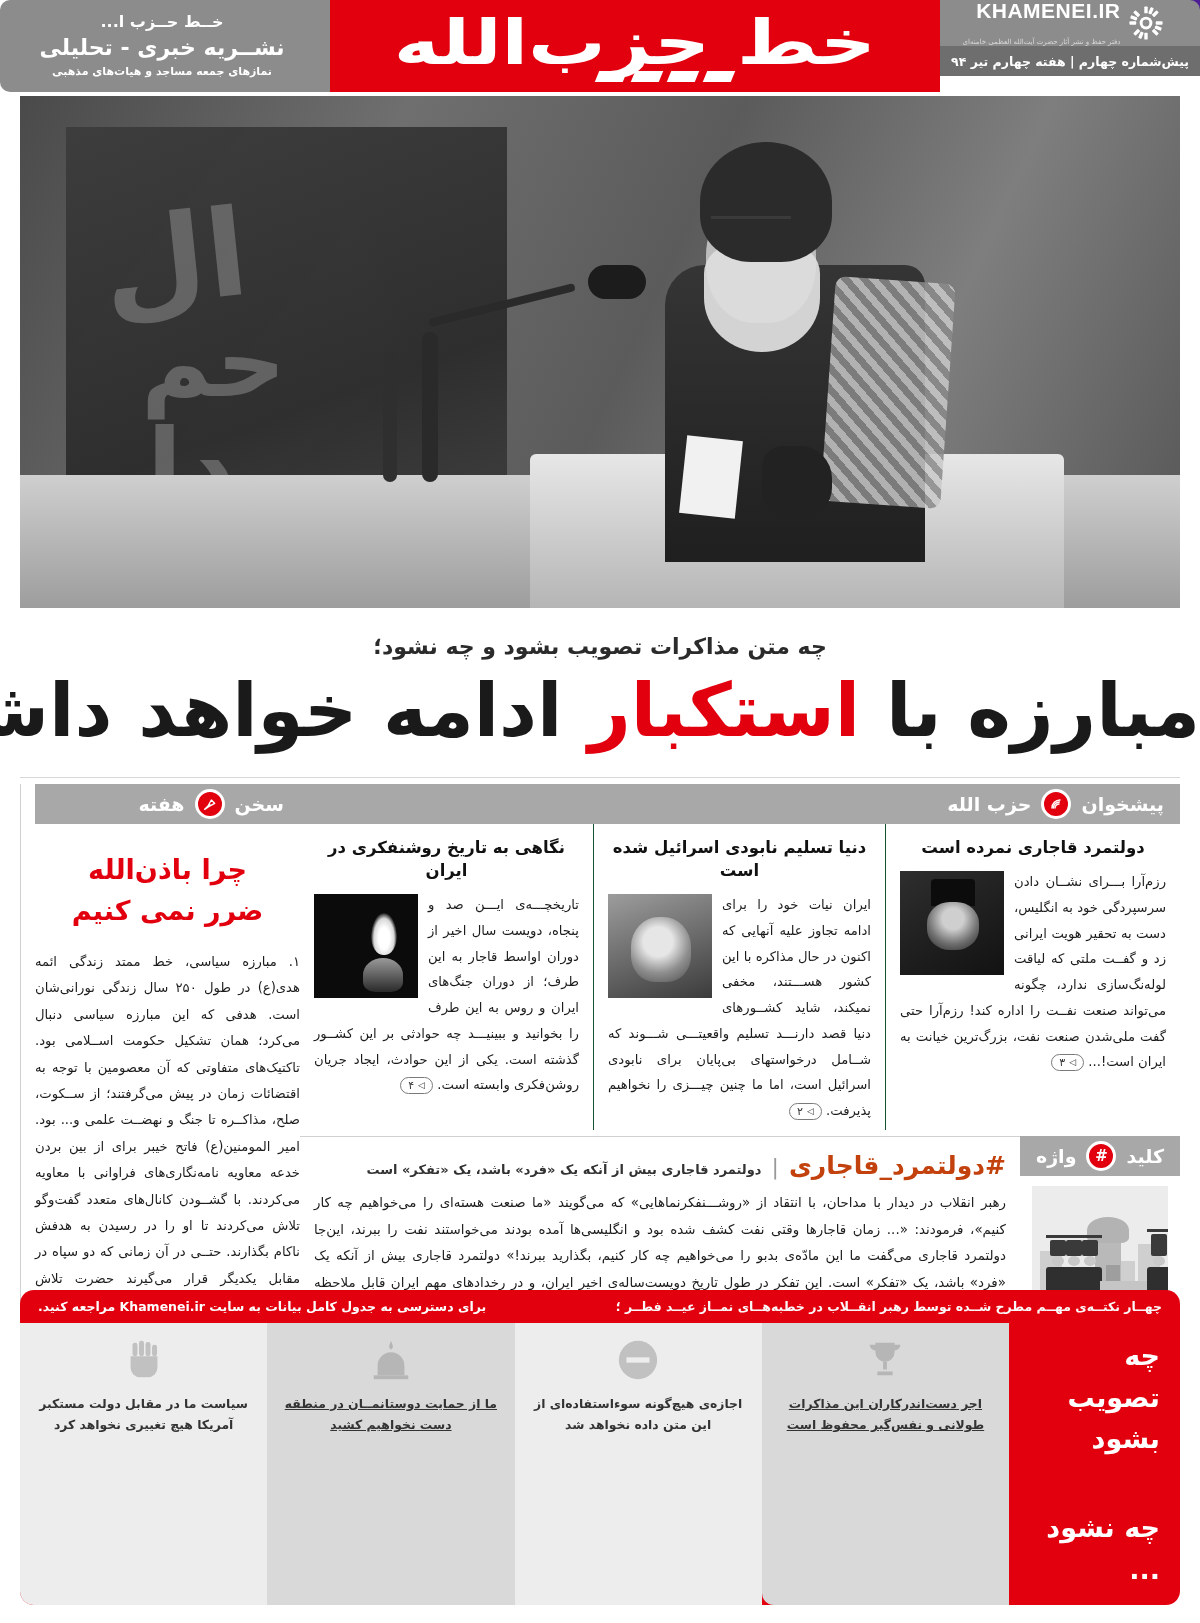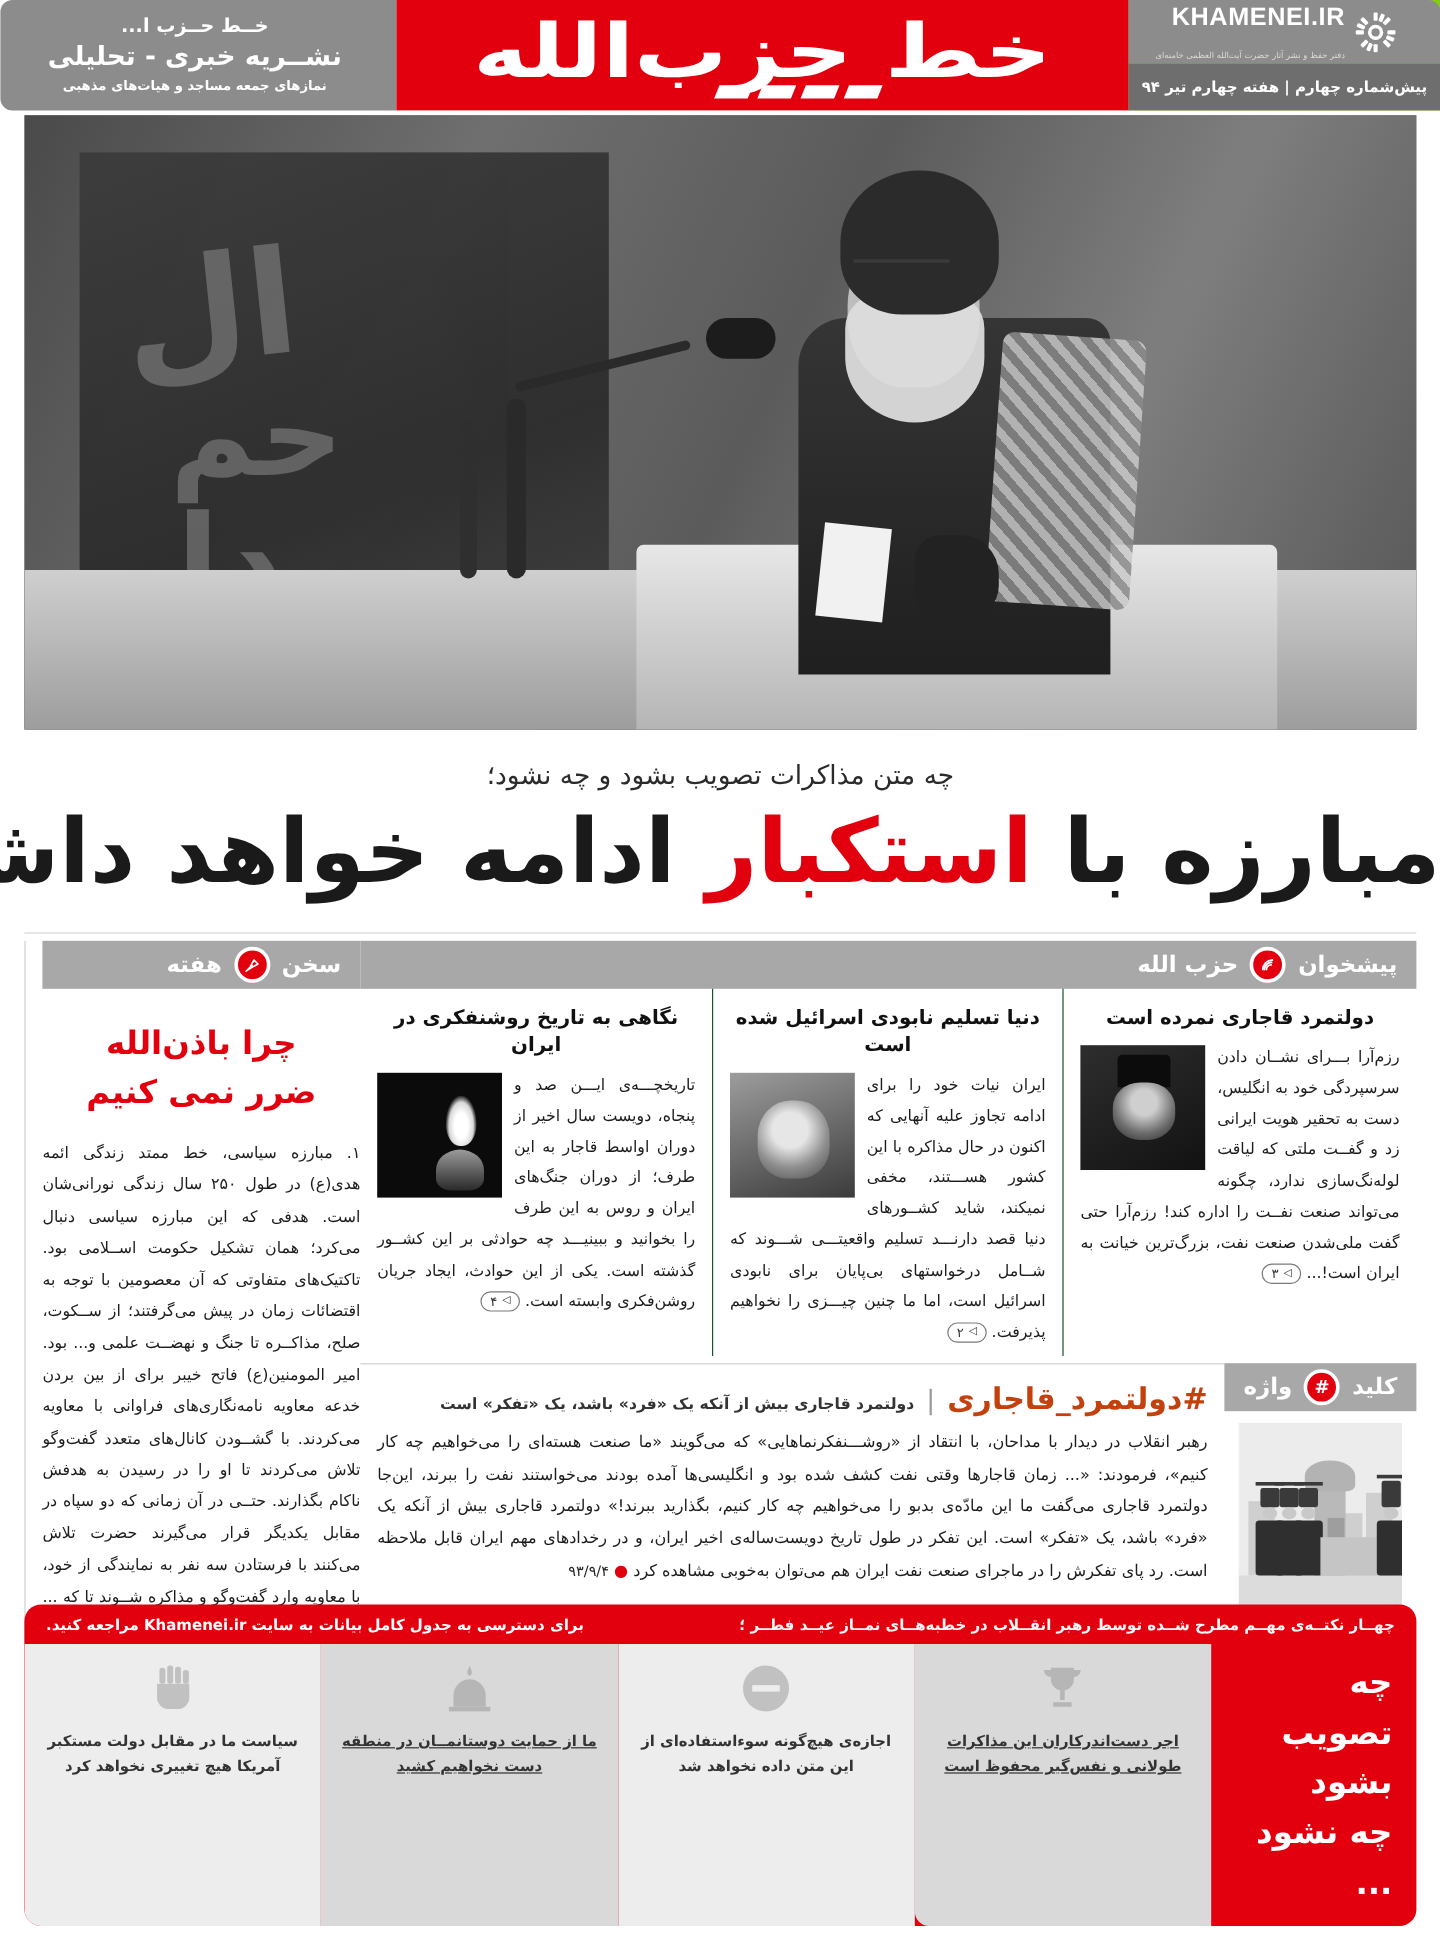--- a/index.html
+++ b/index.html
@@ -10,23 +10,23 @@
     font-family: "DejaVu Sans", "Liberation Sans", sans-serif;
     direction: rtl;
     overflow: hidden;
   }
   .page { position: relative; width: 1200px; height: 1623px; background:#fff; }
 
   
   .masthead { position: relative; width: 1200px; height: 92px; background:#fff; display:flex; }
 
   .mh-left {
-    width: 260px; height: 92px;
+    width: 260px; height: 76px;
     display:flex; flex-direction:column;
-    background: #84cc16;
+    background: #4c1d95;
   }
   .mh-logo-box {
     flex: 1 1 58%;
     background:#8c8c8c;
     border-radius: 0 10px 0 0;
     display:flex; align-items:center; justify-content:center;
     gap: 9px; padding-right:14px;
   }
   .gear-mark {
     width:34px; height:34px; position:relative; flex:none;
@@ -153,21 +153,21 @@
     position:absolute; right:38%; bottom:18%; width:56px; height:78px;
     background:#f1f1f1; transform:rotate(6deg);
   }
   .hand-dark {
     position:absolute; right:30%; bottom:18%; width:70px; height:70px;
     background:#222; border-radius:30% 46% 40% 36%;
   }
 
   
   .kicker {
-    text-align:center; color:#2b2b2b; font-size:22px; font-weight:normal;
+    text-align:center; color:#2b2b2b; font-size:22px; font-weight:bold;
     margin-top:26px; letter-spacing:.5px;
   }
   .headline {
     text-align:center; margin-top:14px; line-height:1;
     font-size:74px; font-weight:bold; color:#1a1a1a;
     white-space:nowrap;
   }
   .headline .red { color:#e2000f; }
 
   
@@ -307,20 +307,21 @@
     color:#fff; font-size:12.5px; font-weight:bold;
     padding:9px 18px; display:flex; justify-content:space-between; gap:18px;
     align-items:center;
   }
   .bottom-top .bt-left { opacity:.97; }
   .bottom-main { display:flex; align-items:stretch; padding:0 0 0 0; }
   .bm-title {
     width:255px; color:#fff; font-size:27px; font-weight:bold; line-height:1.55;
     padding:12px 20px 14px 14px; display:flex; flex-direction:column; justify-content:center;
     text-align:right;
+    gap:47px;
   }
   .cards { display:flex; flex:1 1 auto; }
   .card {
     flex:1 1 25%; margin:0 0 0 0; padding:14px 14px 16px 14px;
     display:flex; flex-direction:column; align-items:center; justify-content:flex-start;
     text-align:center; color:#333; font-size:12.4px; line-height:1.75; font-weight:bold;
   }
   .card.odd  { background:#ededed; }
   .card.even { background:#d9d9d9;text-decoration:underline; }
   .card:first-child { border-radius:0 0 0 12px; }

